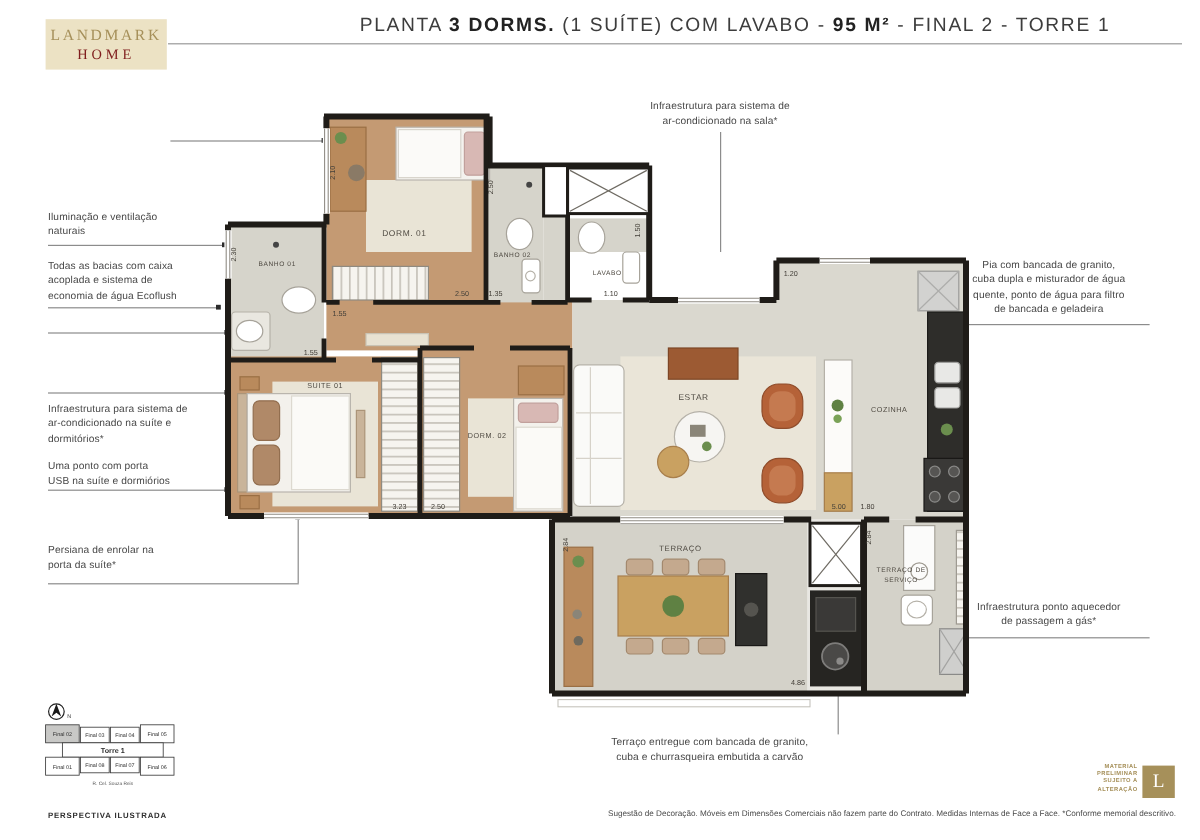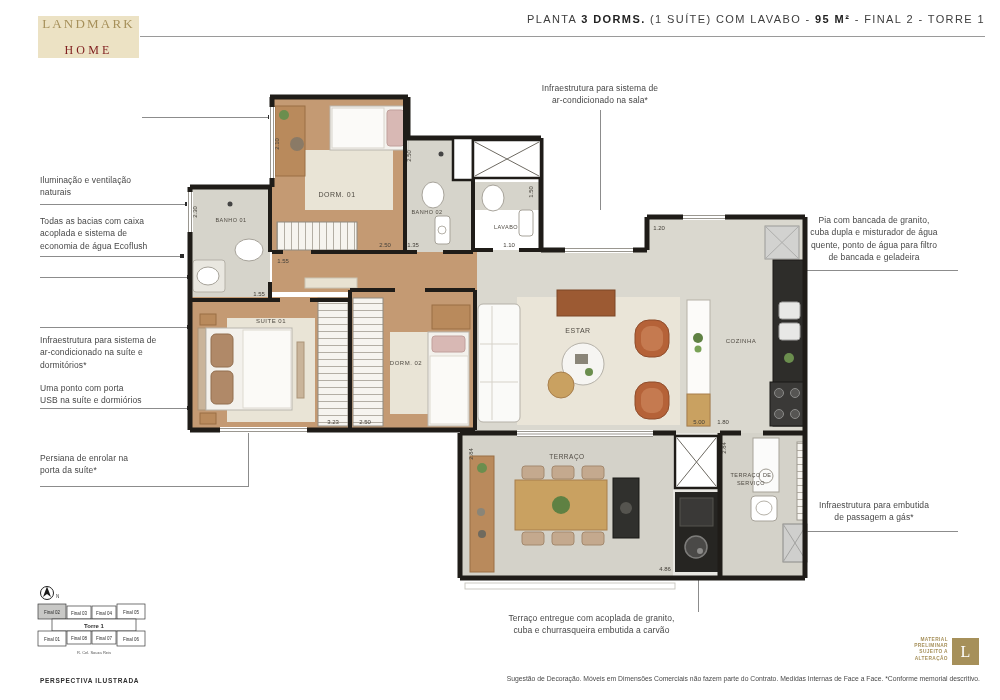--- a/index.html
+++ b/index.html
@@ -1,24 +1,24 @@
 <!DOCTYPE html>
 <html><head>
 <meta charset="utf-8">
 <style>
   html,body{margin:0;padding:0;background:#e8e8e8;}
   .page{position:relative;width:1000px;height:700px;background:#ffffff;overflow:hidden;
         font-family:"Liberation Sans",sans-serif;color:#4a4a4a;}
   
   .logo-box{position:absolute;left:38px;top:16px;width:101px;height:42px;background:#ece2c4;
-            display:flex;flex-direction:column;align-items:center;justify-content:space-between;}
+            display:flex;flex-direction:column;align-items:center;justify-content:center;}
   .logo-box .l1{font-family:"Liberation Serif",serif;font-size:13px;letter-spacing:2.2px;color:#a6905a;}
   .logo-box .l2{font-family:"Liberation Serif",serif;font-size:12px;letter-spacing:3.2px;color:#7f1d1d;margin-top:1px;}
   .header-rule{position:absolute;left:140px;top:36px;width:845px;height:1px;background:#9a9a9a;}
-  .title{position:absolute;left:240px;top:13px;width:745px;text-align:right;font-size:11px;
+  .title{position:absolute;left:240px;top:13px;width:745px;text-align:center;font-size:16px;
          letter-spacing:1.4px;color:#3d3d3d;white-space:nowrap;}
   .title b{font-weight:bold;color:#222;}
   
   .ann{position:absolute;font-size:8.5px;line-height:1.45;color:#474747;white-space:pre-line;letter-spacing:.1px;}
   .ar{text-align:center;}
   .ac{text-align:center;}
   .leader{position:absolute;background:#8c8c8c;}
   .h{height:1px;}
   .v{width:1px;}
   .tick{position:absolute;width:4px;height:4px;background:#2b2b2b;}
@@ -82,27 +82,27 @@
   <div class="leader v" style="left:600px;top:110px;height:162px"></div>
   <div class="tick" style="left:598px;top:269px"></div>
 
   <div class="ann ar" style="left:790px;top:214px;width:168px">Pia com bancada de granito,
 cuba dupla e misturador de água
 quente, ponto de água para filtro
 de bancada e geladeira</div>
   <div class="leader h" style="left:793px;top:270px;width:165px"></div>
   <div class="tick" style="left:790px;top:268px"></div>
 
-  <div class="ann ar" style="left:790px;top:499px;width:168px">Infraestrutura para embutida
+  <div class="ann ar" style="left:790px;top:499px;width:168px">Infraestrutura ponto aquecedor
 de passagem a gás*</div>
   <div class="leader h" style="left:775px;top:531px;width:183px"></div>
   <div class="tick" style="left:772px;top:529px"></div>
 
   <div class="leader v" style="left:698px;top:568px;height:44px"></div>
-  <div class="ann ar" style="left:490px;top:612px;width:203px">Terraço entregue com acoplada de granito,
+  <div class="ann ar" style="left:490px;top:612px;width:203px">Terraço entregue com bancada de granito,
 cuba e churrasqueira embutida a carvão</div>
 
   <svg style="position:absolute;left:185px;top:92px" width="630" height="500" viewBox="0 0 630 500">
     <defs>
       <pattern id="hatchV" width="7" height="7" patternUnits="userSpaceOnUse">
         <rect width="7" height="7" fill="#f6f4ef"></rect>
           <line x1="1.5" y1="0" x2="1.5" y2="7" stroke="#b3aea4" stroke-width="1"></line>
       </pattern>
       <pattern id="hatchH" width="7" height="7" patternUnits="userSpaceOnUse">
         <rect width="7" height="7" fill="#f6f4ef"></rect>

